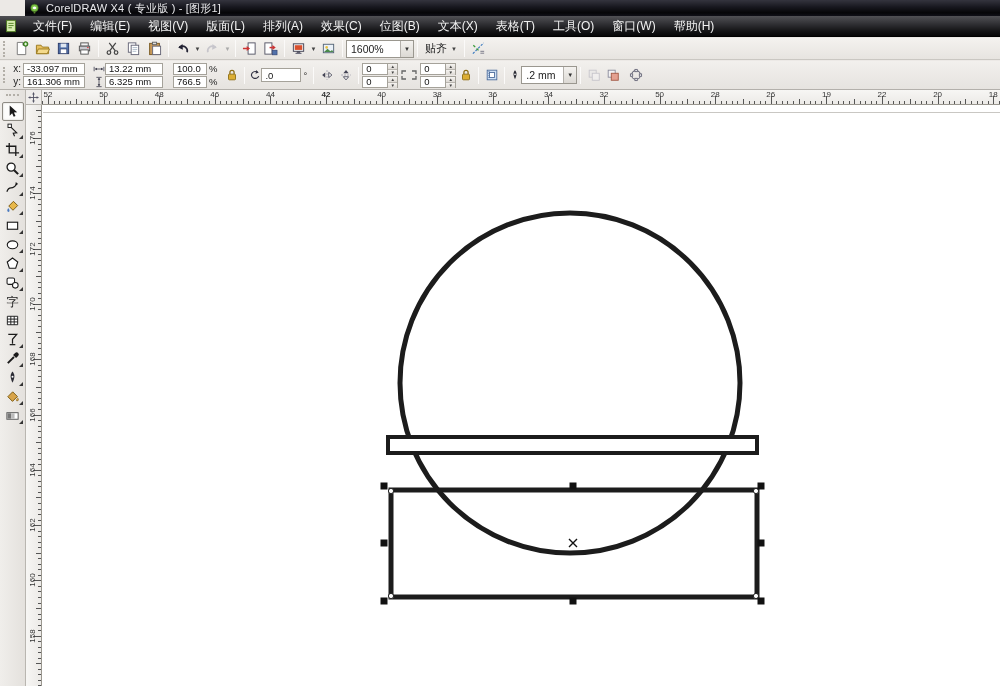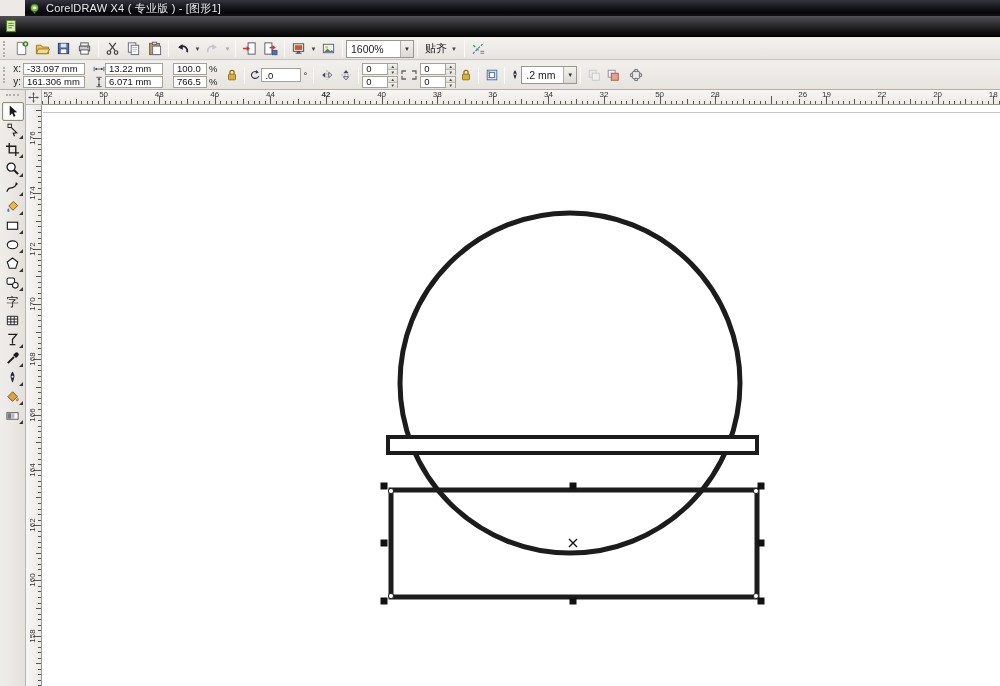--- a/index.html
+++ b/index.html
@@ -108,20 +108,34 @@
           <path d="M6.6 10.5 h2.8 l-.5 2.3 h-1.8 Z" fill="#5a8a2d"></path>
         </svg></span>
     <span class="apptitle">CorelDRAW X4 ( 专业版 ) - [图形1]</span>
   </div>
 
   <div class="menubar">
     <span class="docicon"><svg viewBox="0 0 16 16">
           <rect x="3" y="1.5" width="10" height="13" fill="#d8eeb0" stroke="#4a7a1a"></rect>
           <path d="M5 5 h6 M5 7.5 h6 M5 10 h4" stroke="#4a7a1a" stroke-width="1"></path>
         </svg></span>
+    <span id="menu-items" style="display:flex;">
+        <span class="menu-item">文件(F)</span>
+        <span class="menu-item">编辑(E)</span>
+        <span class="menu-item">视图(V)</span>
+        <span class="menu-item">版面(L)</span>
+        <span class="menu-item">排列(A)</span>
+        <span class="menu-item">效果(C)</span>
+        <span class="menu-item">位图(B)</span>
+        <span class="menu-item">文本(X)</span>
+        <span class="menu-item">表格(T)</span>
+        <span class="menu-item">工具(O)</span>
+        <span class="menu-item">窗口(W)</span>
+        <span class="menu-item">帮助(H)</span>
+      </span>
   </div>
 
   <div class="toolbar">
     <span class="grip"></span>
     <span id="toolbar-items" style="display:flex;align-items:center;">
         <span class="tb-btn">
           <span style="display: flex;">
             <svg viewBox="0 0 16 16">
               <path d="M3.5 1.5 h6 l3 3 v10 h-9 Z" fill="#fff" stroke="#777"></path>
               <path d="M9.5 1.5 v3 h3" fill="none" stroke="#777"></path>
@@ -295,21 +309,21 @@
         <span class="pb-field" style="width:58px">13.22 mm</span>
       </div>
       <div class="pb-row">
         <span class="pb-ico">
             <svg viewBox="0 0 16 16">
               <path d="M4.5 1.8 H11.5 M4.5 14.2 H11.5" stroke="#334"></path>
               <path d="M8 3 V13" stroke="#334"></path>
               <path d="M8 2.4 L6.2 5 H9.8 Z M8 13.6 L6.2 11 H9.8 Z" fill="#334"></path>
             </svg>
           </span>
-        <span class="pb-field" style="width:58px">6.071 mm</span>
+        <span class="pb-field" style="width:58px">6.325 mm</span>
       </div>
     </div>
 
     <div class="pb-stack" style="margin-left:10px">
       <div class="pb-row">
         <span class="pb-field" style="width:34px">100.0</span>
         <span class="pb-unit">%</span>
       </div>
       <div class="pb-row">
         <span class="pb-field" style="width:34px">766.5</span>
@@ -746,21 +760,21 @@
       <span class="tick" style="left: 678.76px; height: 3px;"></span>
       <span class="tick" style="left: 684.32px; height: 3px;"></span>
       <span class="tick" style="left: 689.88px; height: 3px;"></span>
       <span class="tick" style="left: 695.44px; height: 3px;"></span>
       <span class="tick" style="left: 701px; height: 5px;"></span>
       <span class="tick" style="left: 706.56px; height: 3px;"></span>
       <span class="tick" style="left: 712.12px; height: 3px;"></span>
       <span class="tick" style="left: 717.68px; height: 3px;"></span>
       <span class="tick" style="left: 723.24px; height: 3px;"></span>
       <span class="tick" style="left: 728.8px; height: 8px;"></span>
-      <span class="num" style="left: 728.8px; margin-left: 32px;">26</span>
+      <span class="num" style="left: 728.8px;">26</span>
       <span class="tick" style="left: 734.36px; height: 3px;"></span>
       <span class="tick" style="left: 739.92px; height: 3px;"></span>
       <span class="tick" style="left: 745.48px; height: 3px;"></span>
       <span class="tick" style="left: 751.04px; height: 3px;"></span>
       <span class="tick" style="left: 756.6px; height: 5px;"></span>
       <span class="tick" style="left: 762.16px; height: 3px;"></span>
       <span class="tick" style="left: 767.72px; height: 3px;"></span>
       <span class="tick" style="left: 773.28px; height: 3px;"></span>
       <span class="tick" style="left: 778.84px; height: 3px;"></span>
       <span class="tick" style="left: 784.4px; height: 8px;"></span>

